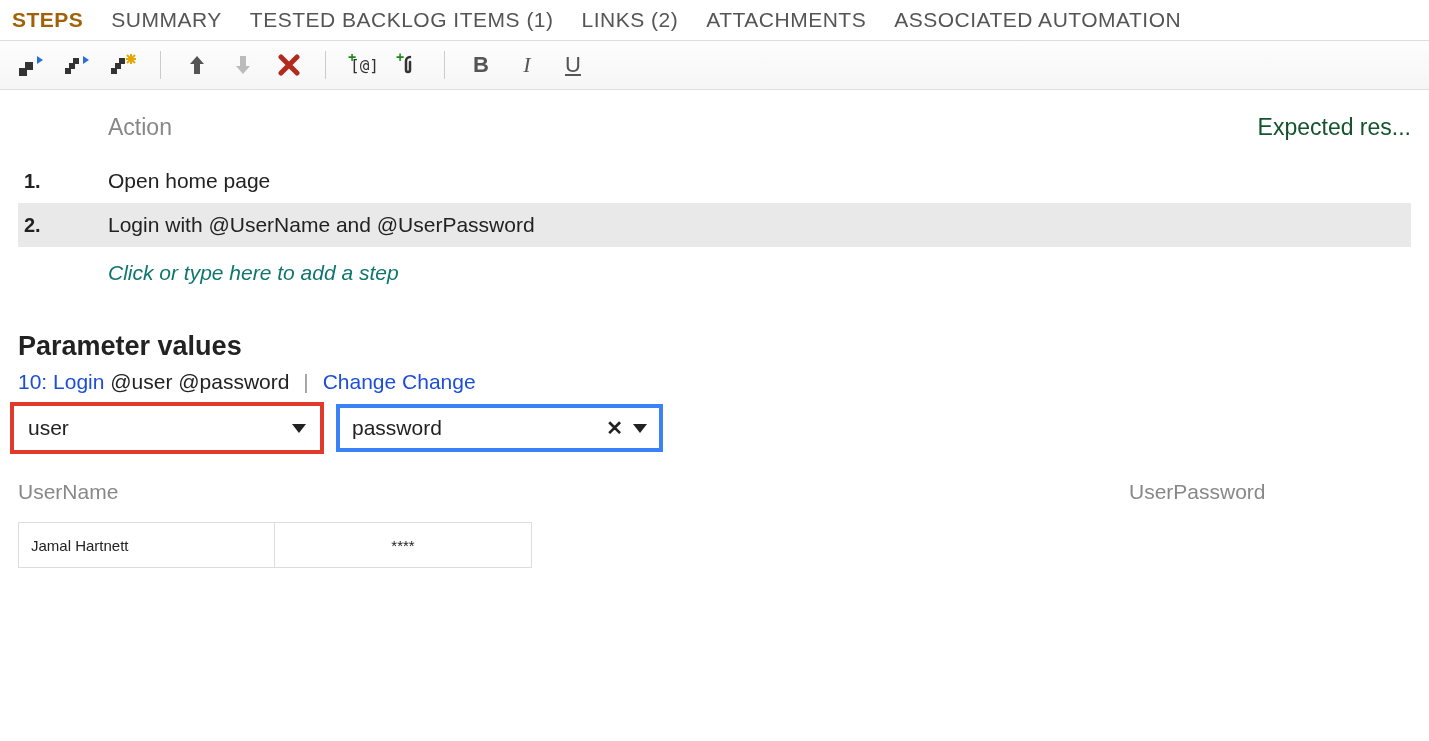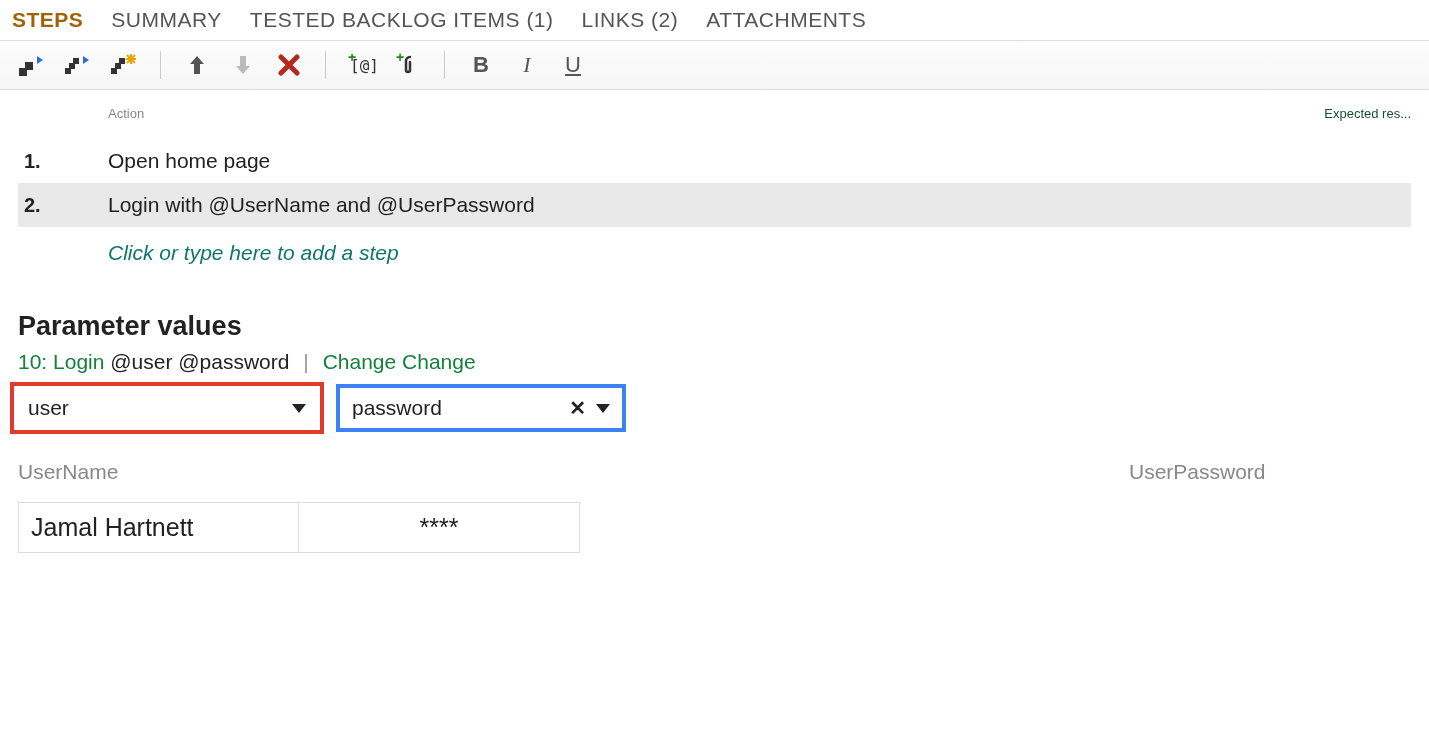--- a/index.html
+++ b/index.html
@@ -49,23 +49,24 @@
     align-items: center;
     justify-content: center;
     cursor: pointer;
   }
   .steps-area {
     padding: 16px 18px 8px 18px;
   }
   .steps-header {
     display: flex;
     color: #888;
-    font-size: 13px;
+    font-size: 23px;
     margin-bottom: 18px;
     padding-left: 90px;
+    margin-top: 8px;
   }
   .steps-header .col-action { flex: 1; }
   .steps-header .col-expected { color:#14532d; white-space: nowrap; }
   .step-row {
     display: flex;
     align-items: center;
     padding: 10px 0 10px 0;
     font-size: 21px;
   }
   .step-row.selected {
@@ -87,21 +88,21 @@
   }
   .section-title {
     font-weight: 700;
     font-size: 27px;
     margin: 20px 0 8px 18px;
   }
   .param-line {
     margin: 0 0 10px 18px;
     font-size: 21px;
   }
-  .param-line .lnk { color: #15803d; cursor: pointer; }
+  .param-line .lnk { color: #1d4ed8; cursor: pointer; }
   .param-line .txt { color: #222; }
   .param-line .divider { color: #999; margin: 0 8px; }
   .dropdown-row {
     display: flex;
     gap: 14px;
     margin-left: 12px;
     align-items: flex-start;
   }
   .dropdown {
     display: flex;
@@ -112,21 +113,21 @@
     padding: 8px 12px;
     font-size: 21px;
     cursor: pointer;
   }
   .dropdown.highlight {
     outline: 4px solid #e03a2a;
     outline-offset: -2px;
     border-color: transparent;
     width: 310px;
   }
-  .dropdown.plain { width: 290px; }
+  .dropdown.plain { width: 327px; }
   .caret {
     width: 0; height: 0;
     border-left: 7px solid transparent;
     border-right: 7px solid transparent;
     border-top: 9px solid #222;
   }
   .dd-icons { display:flex; align-items:center; gap:10px; }
   .xicon { font-weight:700; font-size:20px; color:#222; }
   .param-table {
     margin: 28px 0 0 18px;
@@ -137,39 +138,40 @@
     font-size: 21px;
     margin-bottom: 18px;
     justify-content: space-between;
   }
   .param-table .hdr div { width: 300px; }
   .param-table .row {
     display: flex;
     align-items: center;
   }
   .param-table .cell {
-    width: 281px;
+    width: 257px;
     border: 1px solid #ddd;
     padding: 10px 12px;
-    font-size: 25px;
+    font-size: 15px;
     min-height: 46px;
     display:flex;
     align-items:center;
   }
   .param-table .cell + .cell { border-left: none; }
 </style>
 </head>
 <body>
 
 <div class="tabs">
   <div class="tab active">STEPS</div>
   <div class="tab">SUMMARY</div>
   <div class="tab">TESTED BACKLOG ITEMS (1)</div>
   <div class="tab">LINKS (2)</div>
   <div class="tab">ATTACHMENTS</div>
+  <div class="tab">ASSOCIATED AUTOMATION</div>
 </div>
 
 <div class="toolbar">
   <div class="tbtn">
     <svg width="26" height="22" viewBox="0 0 26 22">
         <path d="M0 14 h8 v8 h-8z M6 8 h8 v8 h-8z" fill="#333"></path>
         <path d="M18 2 l6 4 -6 4z" fill="#2a6fd6"></path>
       </svg>
   </div>
   <div class="tbtn">

